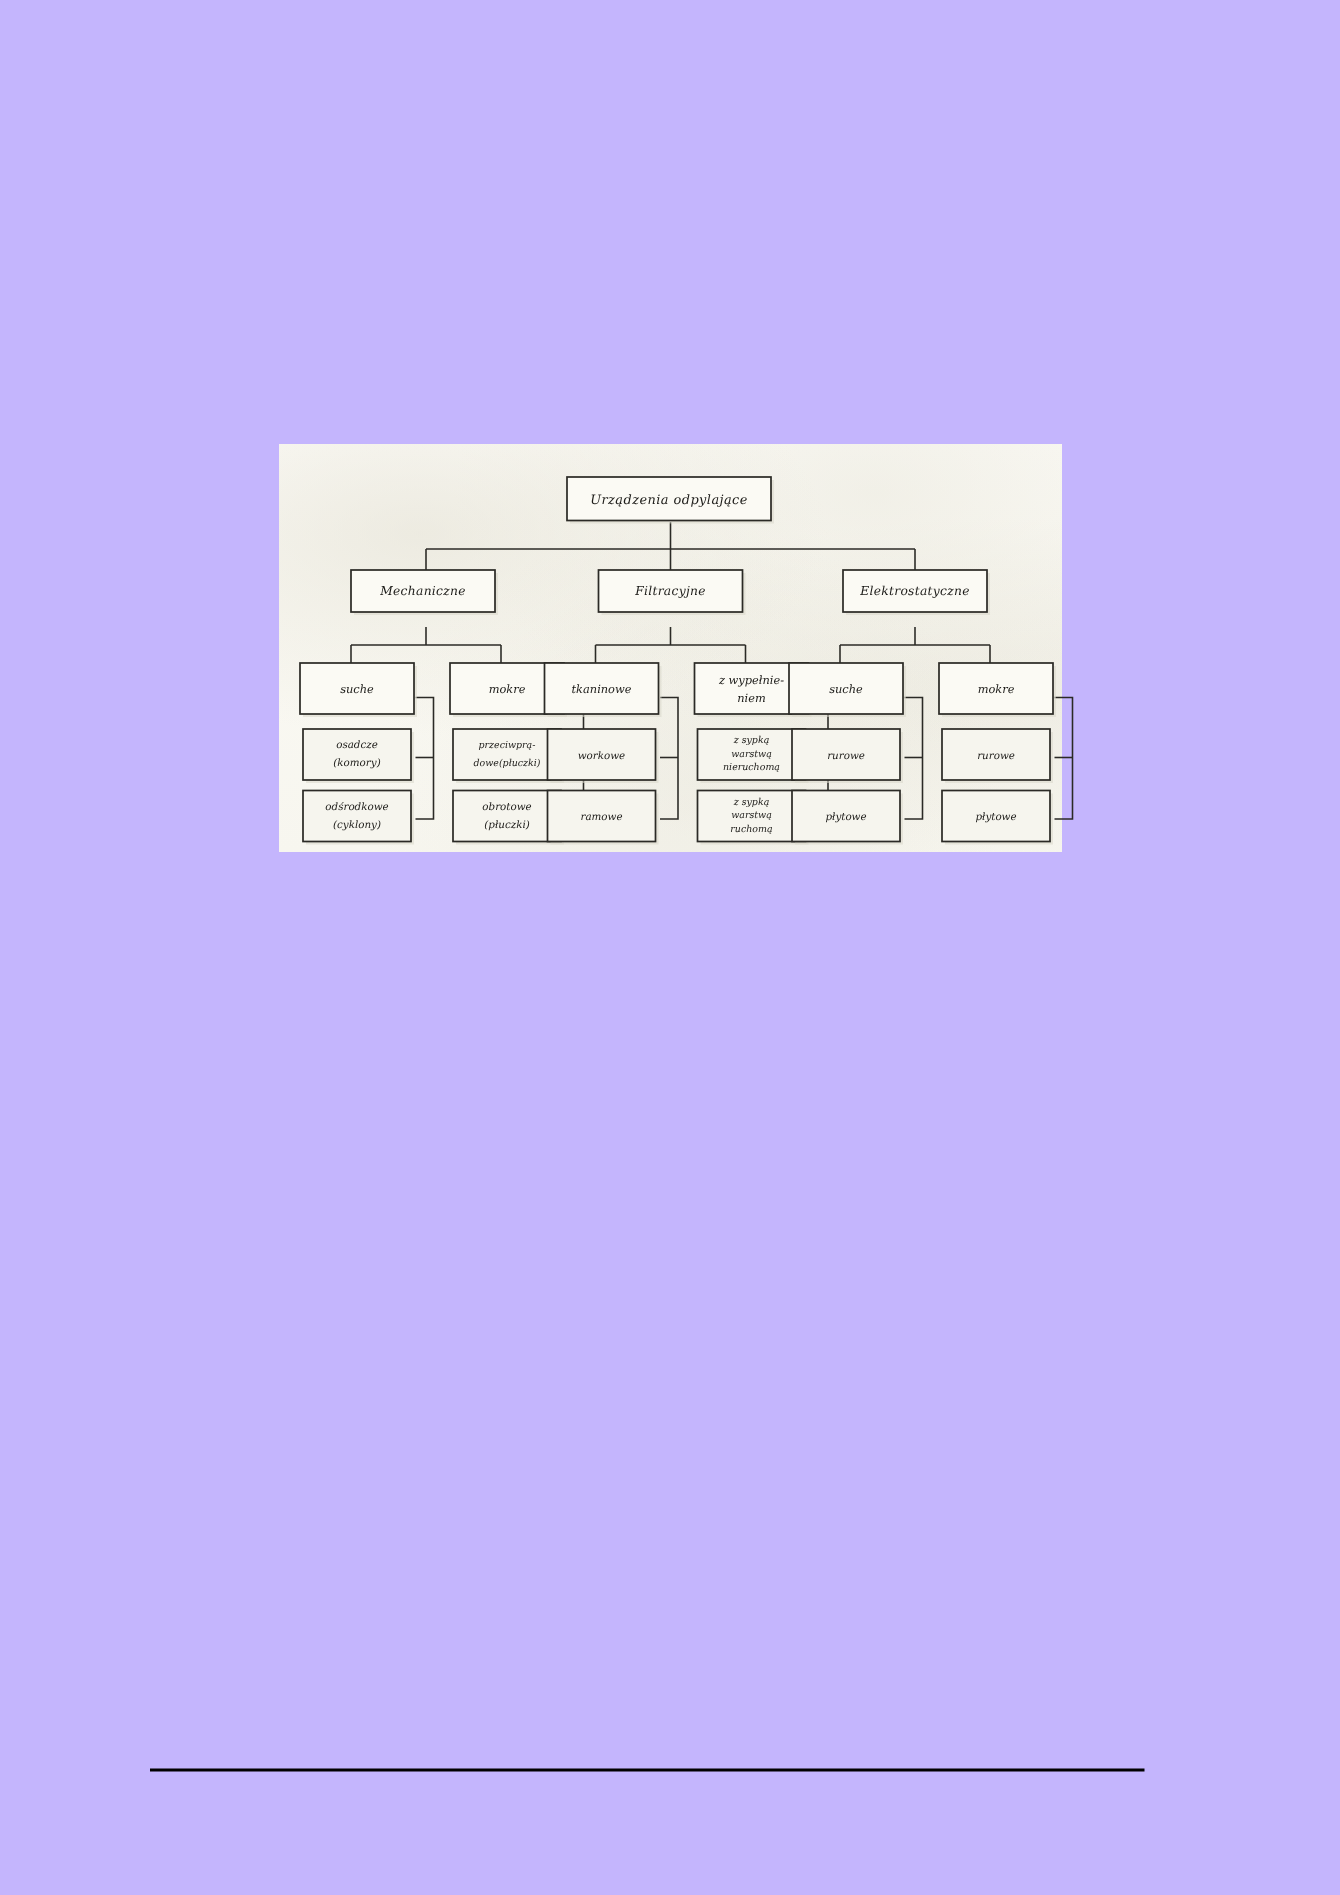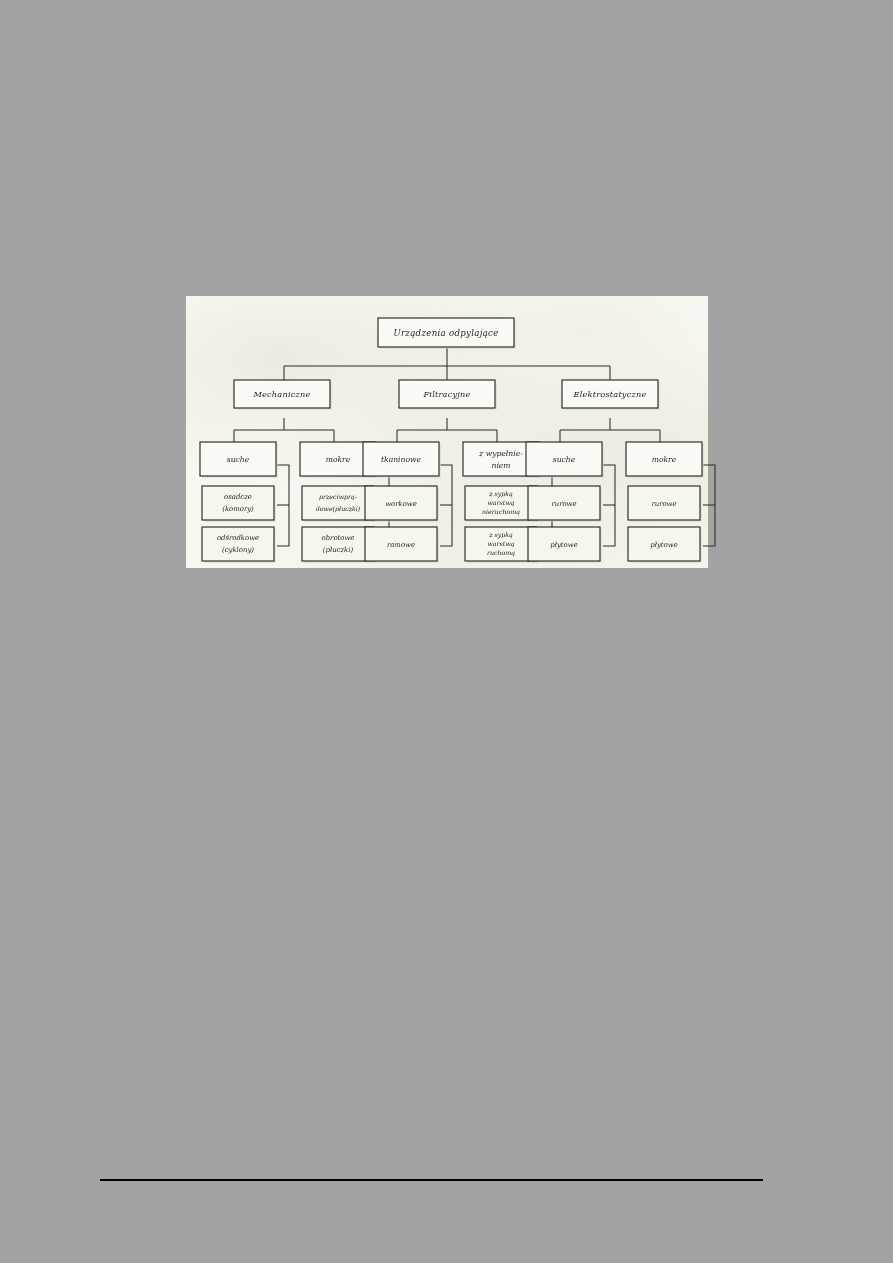--- a/index.html
+++ b/index.html
@@ -12,21 +12,21 @@
     height: 1263px;
     position: relative;
     font-family: "DejaVu Serif", serif;
     overflow: hidden;
   }
 
   
   #page {
     position: absolute;
     inset: 0;
-    background: #a3a3a3;
+    background: #c4b5fd;
   }
 
   
   #figure {
     position: absolute;
     left: 186px;
     top: 296px;
     width: 522px;
     height: 272px;
     background:

